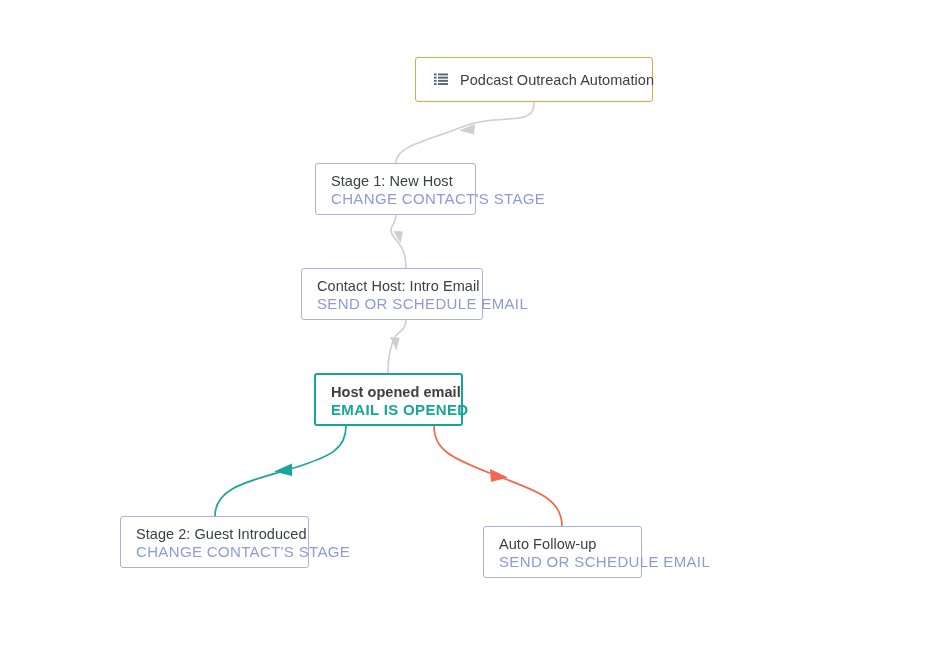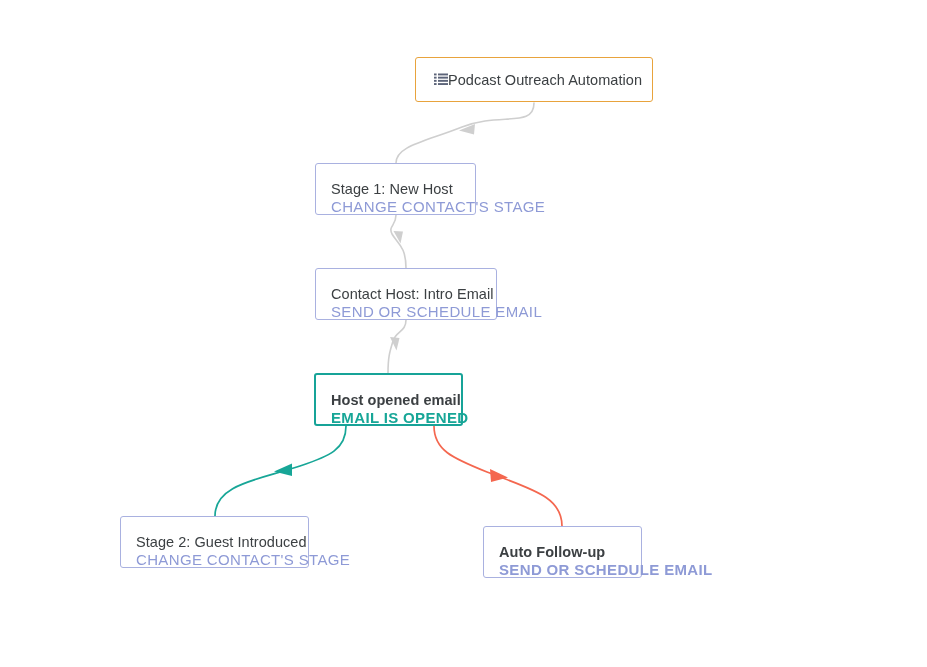--- a/index.html
+++ b/index.html
@@ -37,21 +37,21 @@
   }
 
   
   .node {
     position: absolute;
     z-index: 2;
     box-sizing: border-box;
     background: #ffffff;
     border: 1px solid #a9b1e0;
     border-radius: 3px;
-    padding: 17px 14px 11px 15px;
+    padding: 9px 14px 11px 15px;
   }
 
   .node-title {
     font-size: 14.5px;
     line-height: 17px;
     color: #3c4043;
     letter-spacing: 0.05px;
     white-space: nowrap;
   }
 
@@ -68,21 +68,21 @@
   .node.title-card {
     border: 1px solid #e8a33d;
     border-radius: 3px;
     padding: 0;
     display: flex;
     align-items: center;
   }
   .title-card-inner {
     display: flex;
     align-items: center;
-    gap: 0;
+    gap: 12px;
     padding: 0 18px;
     height: 100%;
   }
   .title-card-label {
     font-size: 14.5px;
     color: #3c4043;
     letter-spacing: 0.05px;
     white-space: nowrap;
   }
   .list-icon {
@@ -97,24 +97,24 @@
     border: 2px solid #17a398;
   }
   .node.selected .node-subtitle {
     color: #17a697;
     text-align: right;
   }
 
   
   #node-trigger   { left: 415px; top: 57px;  width: 238px; height: 45px; }
   #node-stage1    { left: 315px; top: 163px; width: 161px; height: 52px; }
-  #node-contact   { left: 315px; top: 268px; width: 182px; height: 52px; }
+  #node-contact   { left: 301px; top: 268px; width: 182px; height: 52px; }
   #node-opened    { left: 314px; top: 373px; width: 149px; height: 53px; font-weight: bold; }
   #node-stage2    { left: 120px; top: 516px; width: 189px; height: 52px; }
-  #node-followup  { left: 483px; top: 526px; width: 159px; height: 52px; font-weight: bold; }
+  #node-followup  { left: 483px; top: 526px; width: 159px; height: 52px; }
 </style>
 </head>
 <body>
 
 <div id="canvas">
 
   <svg id="edges" viewBox="0 0 927 667" width="927" height="667">
 
     <g>
       <path d="M 534 103 C 534 128, 500 112, 462 127 C 424 142, 396 146, 396 163" fill="none" stroke="#cfcfcf" stroke-width="1.6" stroke-linecap="round"></path>

